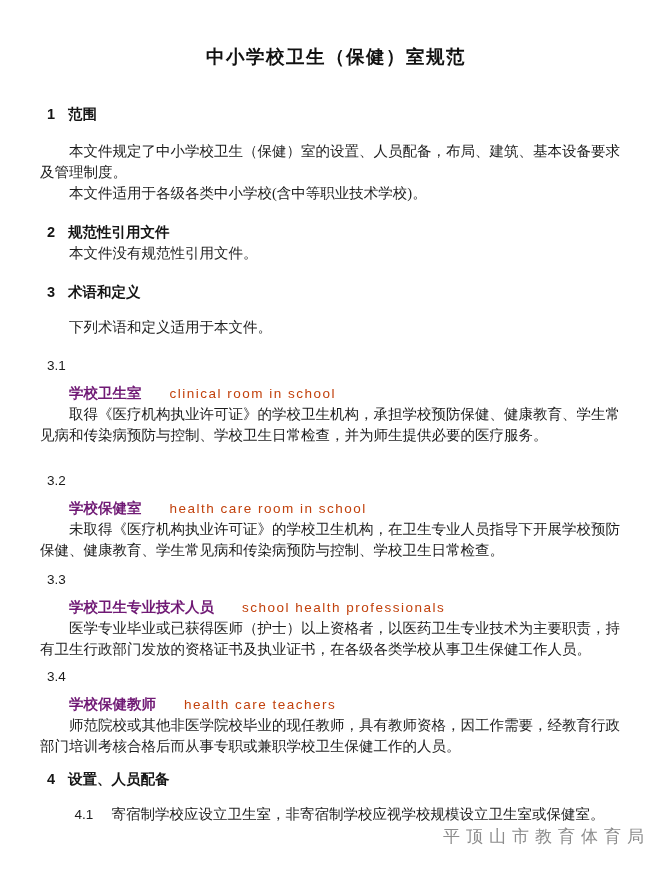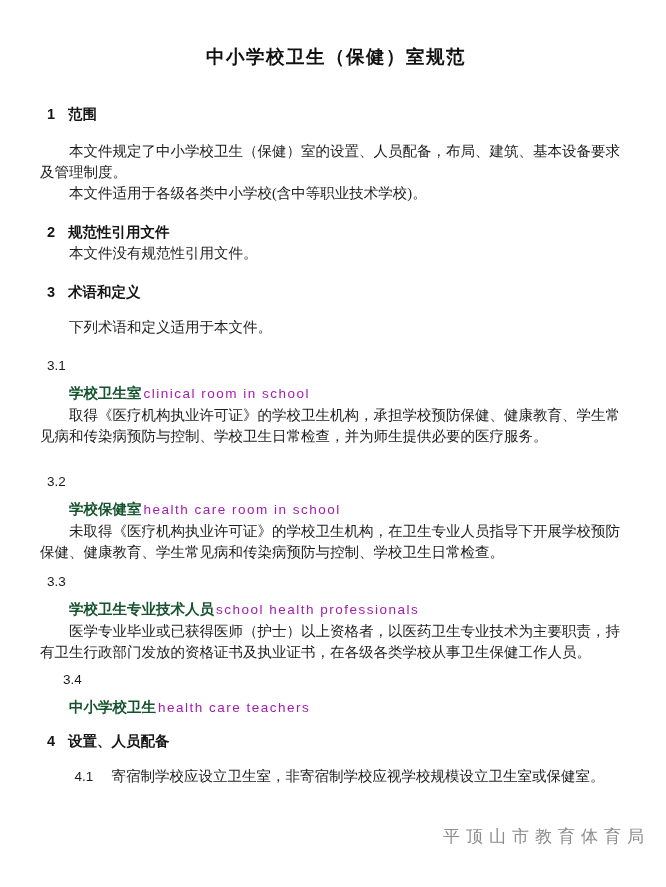--- a/index.html
+++ b/index.html
@@ -42,44 +42,44 @@
 
   .mt-h1   { margin-top: 35px; }
   .mt-p1   { margin-top: 16px; }
   .mt-h2   { margin-top: 18px; }
   .mt-p2   { }
   .mt-h3   { margin-top: 18px; }
   .mt-p3   { margin-top: 14px; }
   .mt-t1   { margin-top: 17px; }
   .mt-t2   { margin-top: 24px; }
   .mt-t3   { margin-top: 8px; }
-  .mt-t4   { margin-top: 6px; margin-left: 16px; }
+  .mt-t4   { margin-top: 6px; }
   .mt-h4   { margin-top: 12px; }
   .mt-c41  { margin-top: 14px; text-align: center; }
 
   .term-id {
     font-family: "Liberation Sans", "DejaVu Sans", sans-serif;
     font-size: 13.5px;
     line-height: 21px;
     padding-left: 7px;
     color: #1a1a1a;
   }
   .term-name { padding-left: 2em; margin-top: 7px; line-height: 21px; }
   .term-zh {
-    font-family: Liberation Mono, monospace;
+    font-family: Liberation Serif, serif;
     font-weight: bold;
     font-size: 14.5px;
-    color: #14532d;
+    color: #701a75;
   }
   .term-en {
     font-family: "Liberation Sans", "DejaVu Sans", sans-serif;
     font-size: 13.5px;
     letter-spacing: 1.5px;
-    margin-left: 2px;
-    color: #a21caf;
+    margin-left: 28px;
+    color: #c2410c;
   }
   .term-def { text-indent: 2em; }
 
   .clause { padding-left: 7px; }
   .clause-num {
     font-family: "Liberation Sans", "DejaVu Sans", sans-serif;
     font-size: 13.5px;
     margin-right: 18px;
   }
 
@@ -138,22 +138,23 @@
     <p class="term-def">未取得《医疗机构执业许可证》的学校卫生机构，在卫生专业人员指导下开展学校预防保健、健康教育、学生常见病和传染病预防与控制、学校卫生日常检查。</p>
 
     <div class="term-id mt-t3">3.3</div>
     <div class="term-name">
       <span class="term-zh">学校卫生专业技术人员</span><span class="term-en">school health professionals</span>
     </div>
     <p class="term-def">医学专业毕业或已获得医师（护士）以上资格者，以医药卫生专业技术为主要职责，持有卫生行政部门发放的资格证书及执业证书，在各级各类学校从事卫生保健工作人员。</p>
 
     <div class="term-id mt-t4">3.4</div>
     <div class="term-name">
-      <span class="term-zh">中小学校卫生</span><span class="term-en">health care teachers</span>
+      <span class="term-zh">学校保健教师</span><span class="term-en">health care teachers</span>
     </div>
+    <p class="term-def">师范院校或其他非医学院校毕业的现任教师，具有教师资格，因工作需要，经教育行政部门培训考核合格后而从事专职或兼职学校卫生保健工作的人员。</p>
 
     <div class="sec-heading mt-h4">
       <span class="sec-num">4</span>
       <span>设置、人员配备</span>
     </div>
     <p class="clause mt-c41">
       <span class="clause-num">4.1</span><span>寄宿制学校应设立卫生室，非寄宿制学校应视学校规模设立卫生室或保健室。</span>
     </p>
 
   </div>

